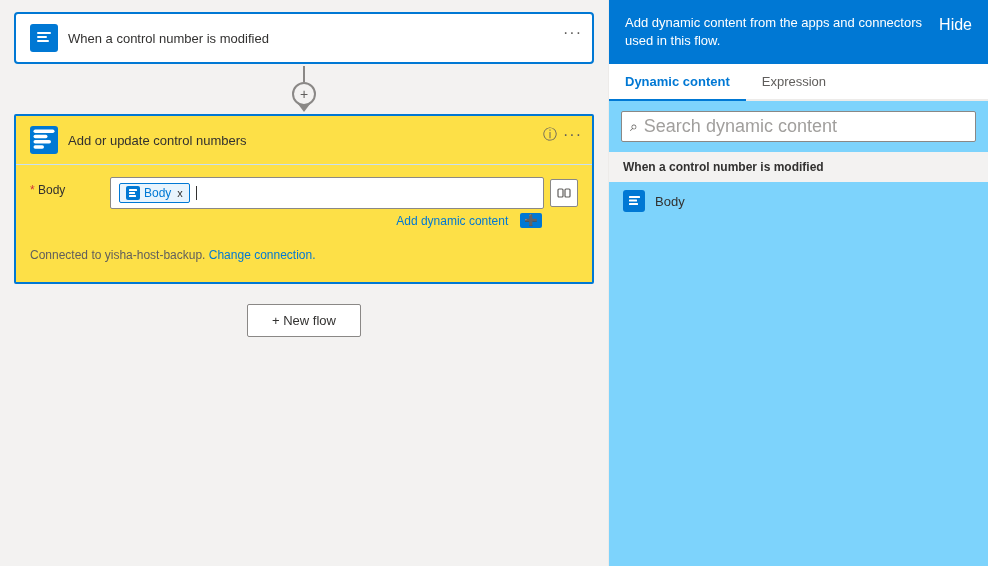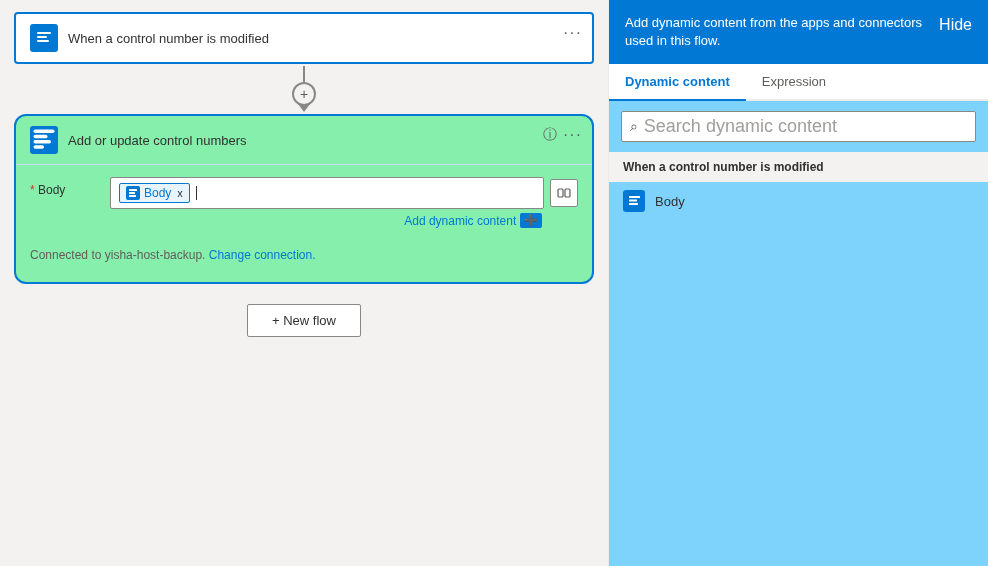--- a/index.html
+++ b/index.html
@@ -95,23 +95,23 @@
       height: 0;
       border-left: 6px solid transparent;
       border-right: 6px solid transparent;
       border-top: 8px solid #8a8886;
       margin-top: -2px;
     }
 
     
     .action-card {
       width: 580px;
-      background: #86efac;
+      background: #fde047;
       border: 2px solid #0078d4;
-      border-radius: 12px;
+      border-radius: 2px;
       position: relative;
     }
     .action-card-header {
       display: flex;
       align-items: center;
       padding: 10px 14px;
       border-bottom: 1px solid #c7e0f4;
     }
     .action-card-header .card-icon {
       width: 28px;
@@ -227,21 +227,21 @@
       background: #fff;
       color: #605e5c;
     }
 
     .dynamic-link {
       font-size: 12px;
       color: #0078d4;
       cursor: pointer;
       display: flex;
       align-items: center;
-      gap: 4px;
+      gap: 12px;
       margin-left: auto;
       margin-top: 4px;
     }
     .dynamic-link-row {
       display: flex;
       justify-content: flex-end;
       padding-right: 36px;
     }
 
     .connection-info {

